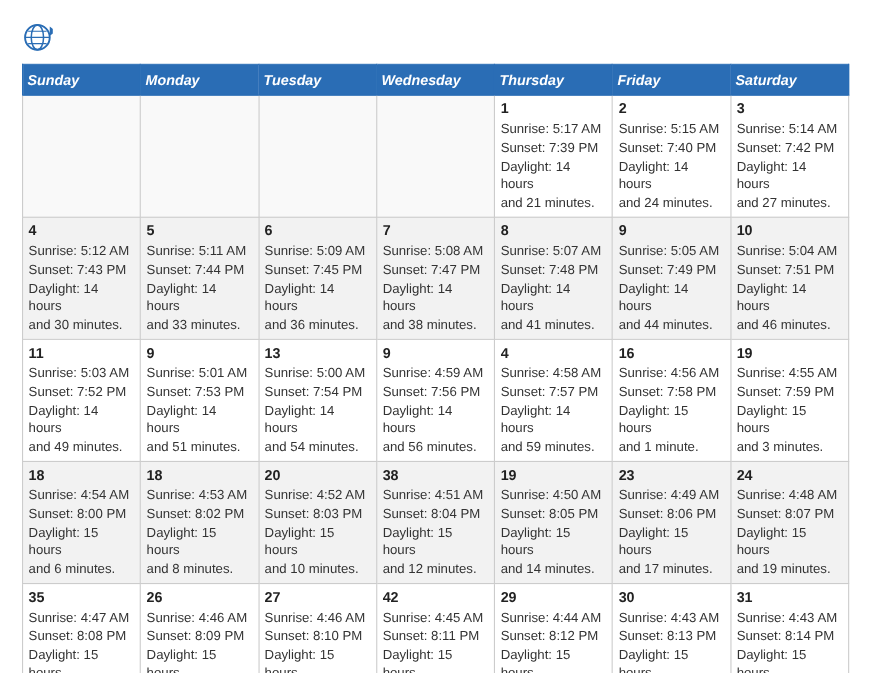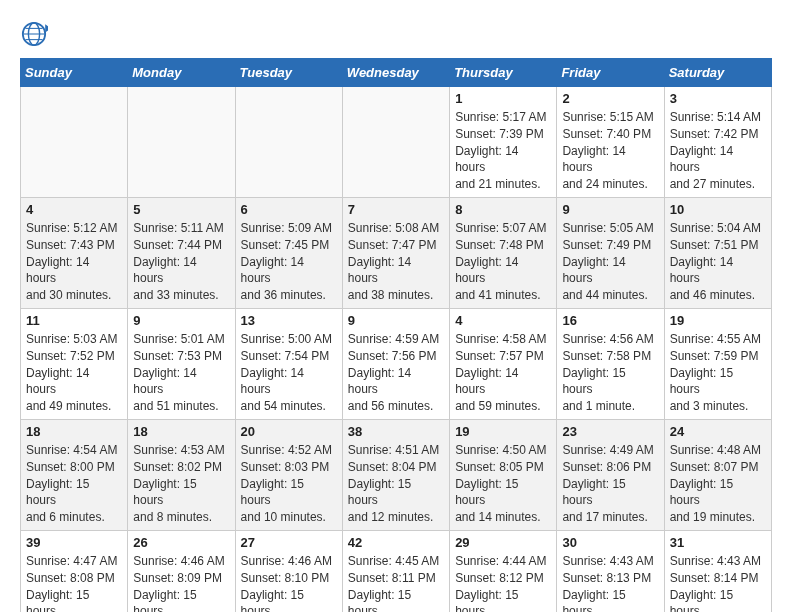--- a/index.html
+++ b/index.html
@@ -242,21 +242,21 @@
           <span class="day-number">23</span>
           <div class="day-info">Sunrise: 4:49 AM<br>Sunset: 8:06 PM<br>Daylight: 15 hours<br>and 17 minutes.</div>
         </td>
         <td>
           <span class="day-number">24</span>
           <div class="day-info">Sunrise: 4:48 AM<br>Sunset: 8:07 PM<br>Daylight: 15 hours<br>and 19 minutes.</div>
         </td>
       </tr>
       <tr>
         <td>
-          <span class="day-number">39</span>
+          <span class="day-number">35</span>
           <div class="day-info">Sunrise: 4:47 AM<br>Sunset: 8:08 PM<br>Daylight: 15 hours<br>and 20 minutes.</div>
         </td>
         <td>
           <span class="day-number">26</span>
           <div class="day-info">Sunrise: 4:46 AM<br>Sunset: 8:09 PM<br>Daylight: 15 hours<br>and 22 minutes.</div>
         </td>
         <td>
           <span class="day-number">27</span>
           <div class="day-info">Sunrise: 4:46 AM<br>Sunset: 8:10 PM<br>Daylight: 15 hours<br>and 24 minutes.</div>
         </td>

